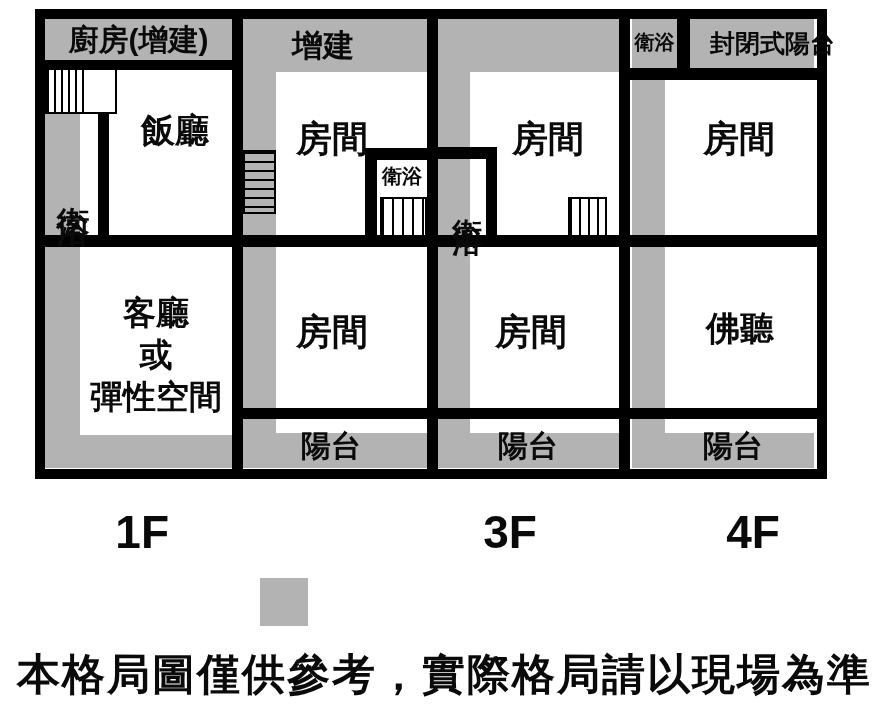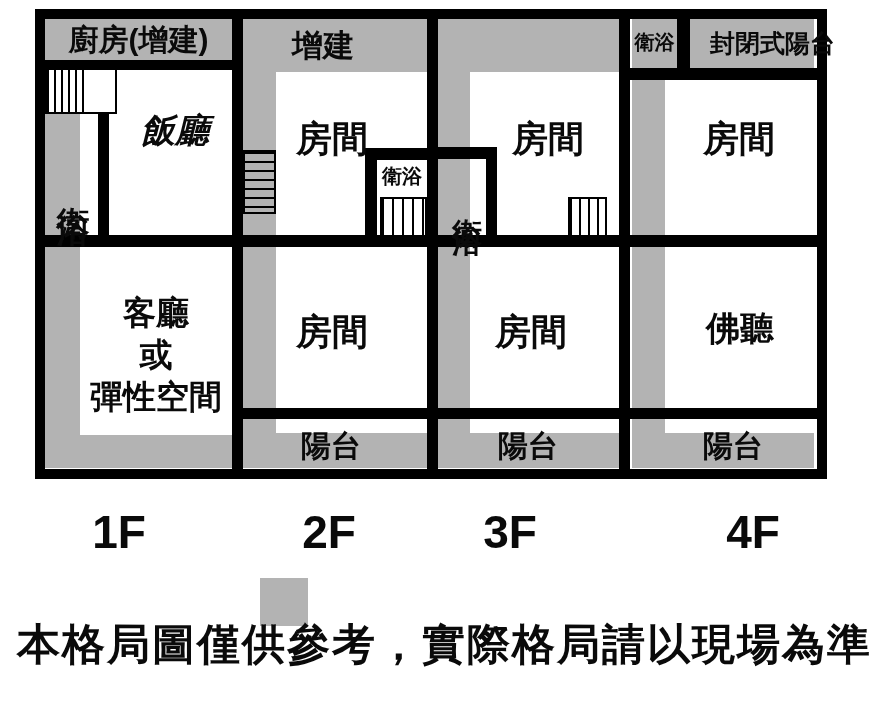--- a/index.html
+++ b/index.html
@@ -62,21 +62,21 @@
   <div class="w" style="left:45px;top:60px;width:187px;height:10px;"></div>
   <div class="w" style="left:98px;top:113px;width:11px;height:124px;"></div>
   <div class="w" style="left:365px;top:148px;width:12px;height:99px;"></div>
   <div class="w" style="left:365px;top:148px;width:73px;height:12px;"></div>
   <div class="w" style="left:427px;top:147px;width:70px;height:12px;"></div>
   <div class="w" style="left:486px;top:147px;width:11px;height:100px;"></div>
   <div class="w" style="left:677px;top:10px;width:13px;height:70px;"></div>
   <div class="w" style="left:630px;top:68px;width:187px;height:12px;"></div>
 
   <div class="lbl fs30" style="left:45px;top:23px;width:187px;">廚房(增建)</div>
-  <div class="lbl fs34" style="left:118px;top:111px;width:114px;font-style:italic;">飯廳</div>
+  <div class="lbl fs34" style="left:118px;top:111px;width:114px;">飯廳</div>
   <div class="lbl vert fs33" style="left:50px;top:138px;width:40px;height:98px;">衛浴</div>
   <div class="lbl fs31" style="left:243px;top:28px;width:160px;">增建</div>
 
   <div class="lbl fs33 lines" style="left:80px;top:292px;width:152px;">
     <div>客廳</div>
     <div>或</div>
     <div>彈性空間</div>
   </div>
   <div class="lbl fs36" style="left:272px;top:118px;width:120px;">房間</div>
   <div class="lbl fs20" style="left:377px;top:165px;width:50px;">衛浴</div>
@@ -87,22 +87,21 @@
   <div class="lbl vert fs30" style="left:444px;top:160px;width:38px;height:84px;">衛浴</div>
   <div class="lbl fs36" style="left:471px;top:311px;width:120px;">房間</div>
   <div class="lbl fs30" style="left:473px;top:429px;width:110px;">陽台</div>
 
   <div class="lbl fs20" style="left:632px;top:31px;width:45px;">衛浴</div>
   <div class="lbl fs25" style="left:690px;top:29px;width:124px;">封閉式陽台</div>
   <div class="lbl fs36" style="left:679px;top:118px;width:120px;">房間</div>
   <div class="lbl fs34" style="left:680px;top:312px;width:120px;font-family:Liberation Mono, monospace;">佛聽</div>
   <div class="lbl fs30" style="left:678px;top:429px;width:110px;">陽台</div>
 
-  <div class="lbl fs46" style="left:69px;top:506px;width:100px;">1F</div>
-  <div class="lbl fs46" style="left:279px;top:506px;width:100px;">2F</div>
+  <div class="lbl fs46" style="left:69px;top:506px;width:100px;text-align:right;">1F</div>
   <div class="lbl fs46" style="left:460px;top:506px;width:100px;">3F</div>
   <div class="lbl fs46" style="left:703px;top:506px;width:100px;">4F</div>
 
   <div class="g" style="left:260px;top:578px;width:48px;height:48px;"></div>
 
-  <div class="lbl fs43" style="left:10px;top:620px;width:869px;">本格局圖僅供參考，實際格局請以現場為準</div>
+  <div class="lbl fs43" style="left:10px;top:650px;width:869px;">本格局圖僅供參考，實際格局請以現場為準</div>
 
 </div>
 
 </body></html>

